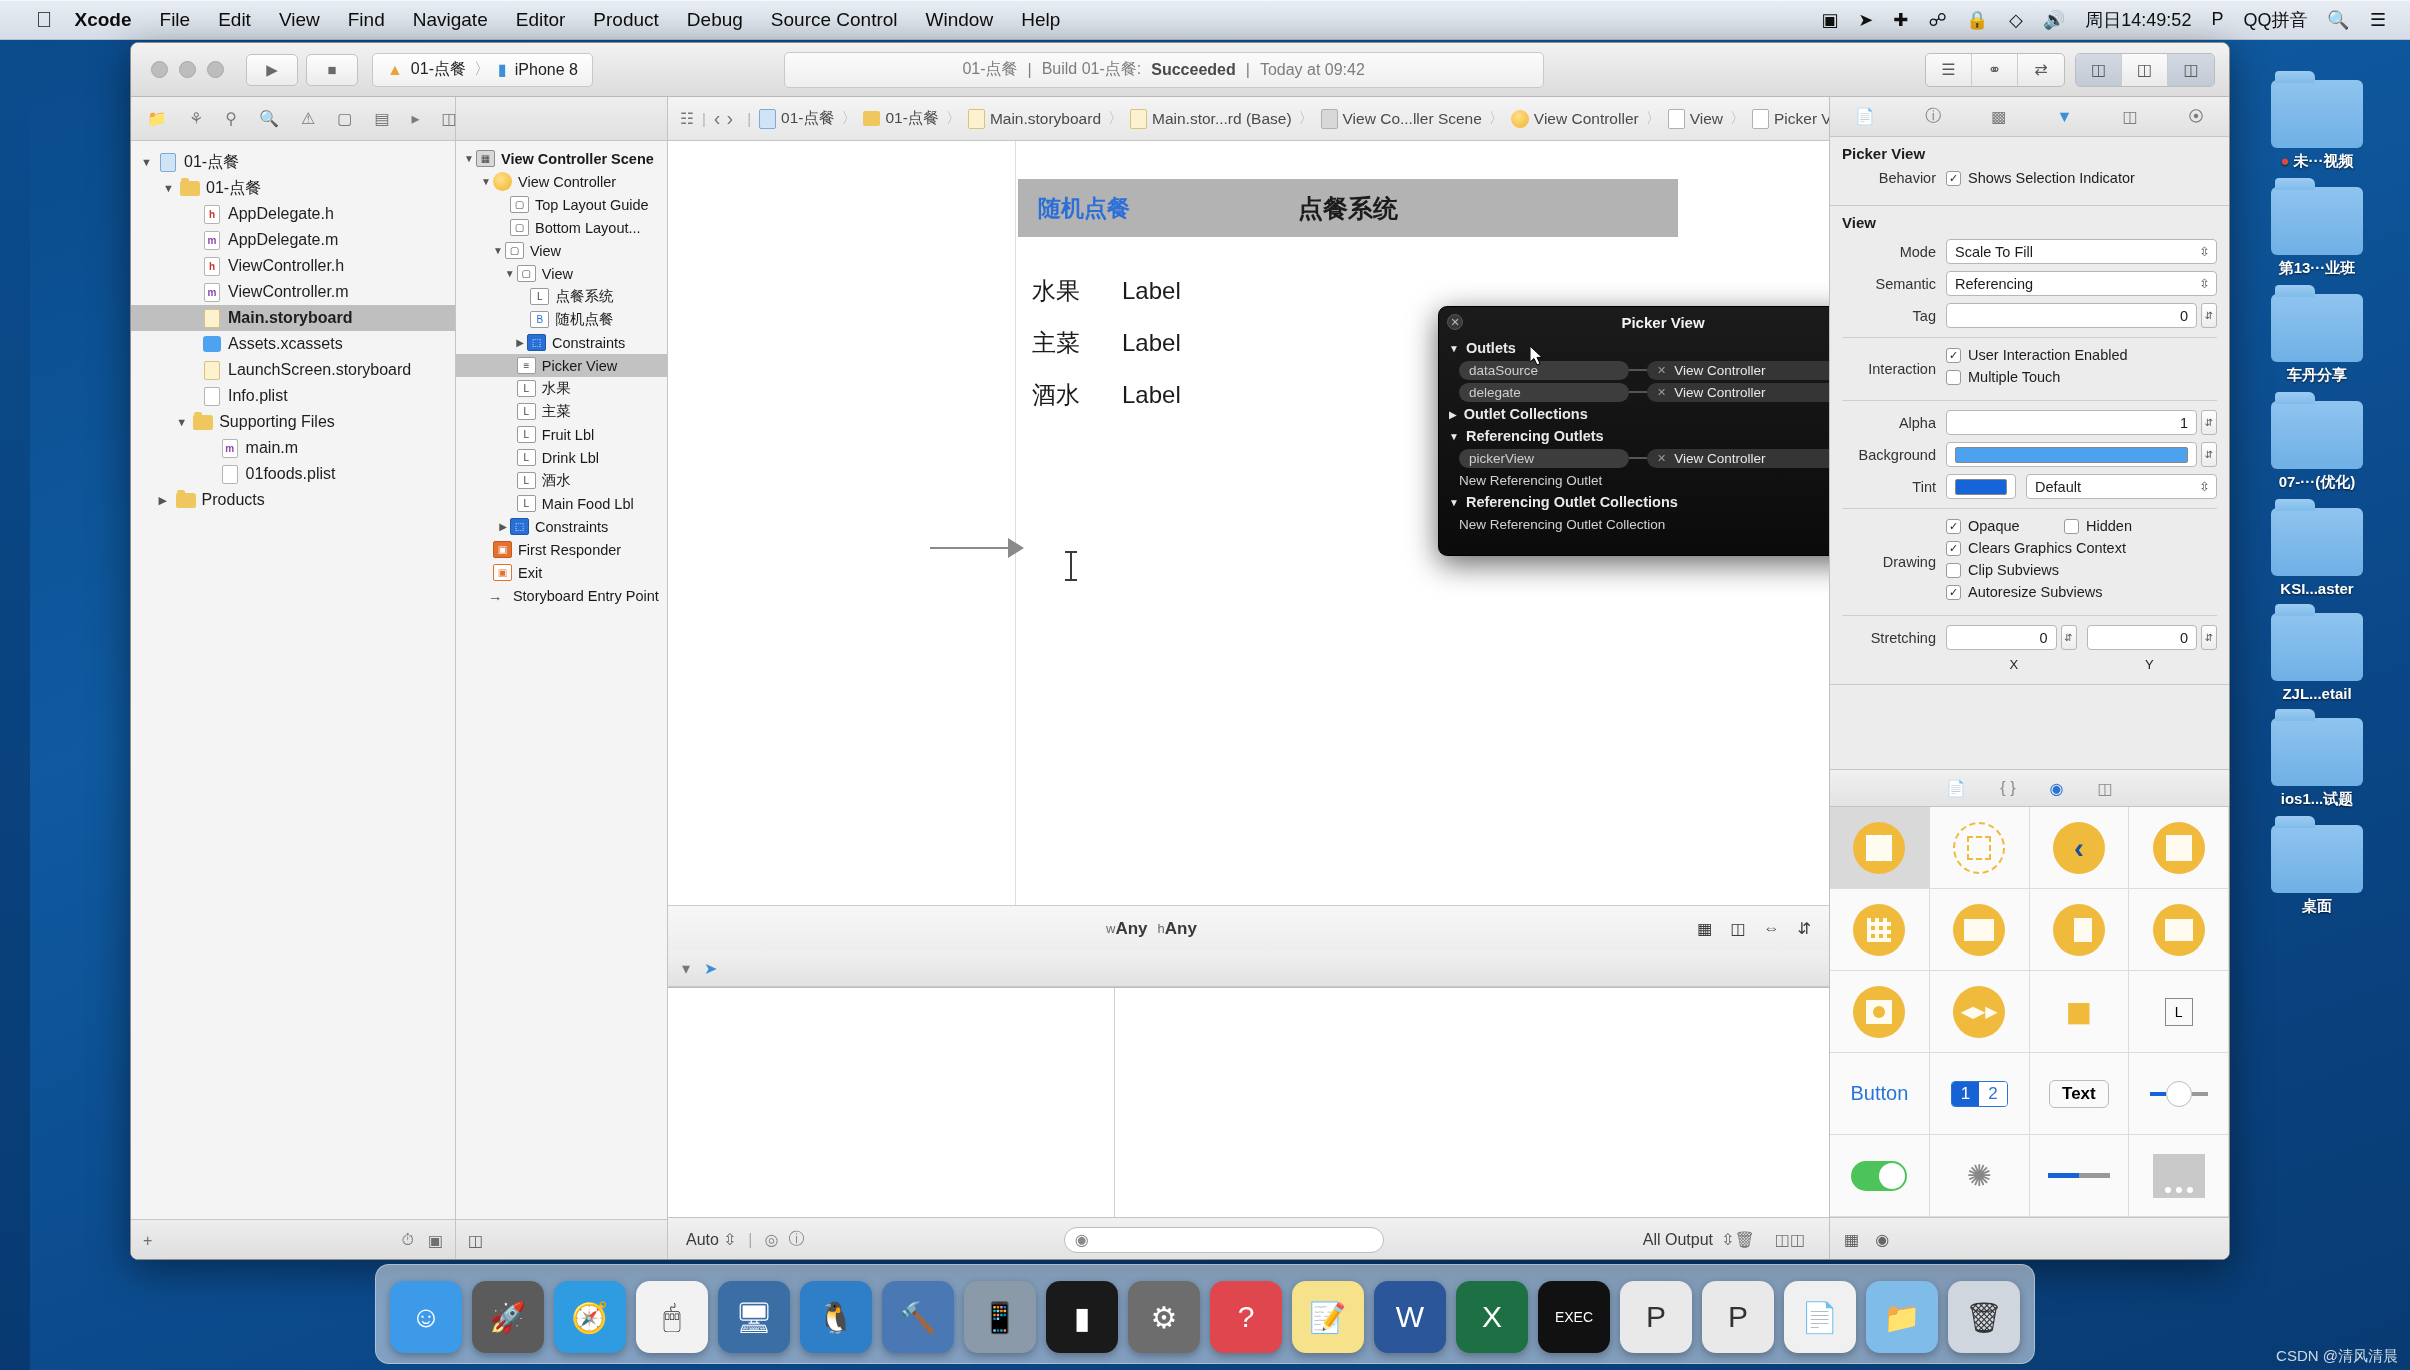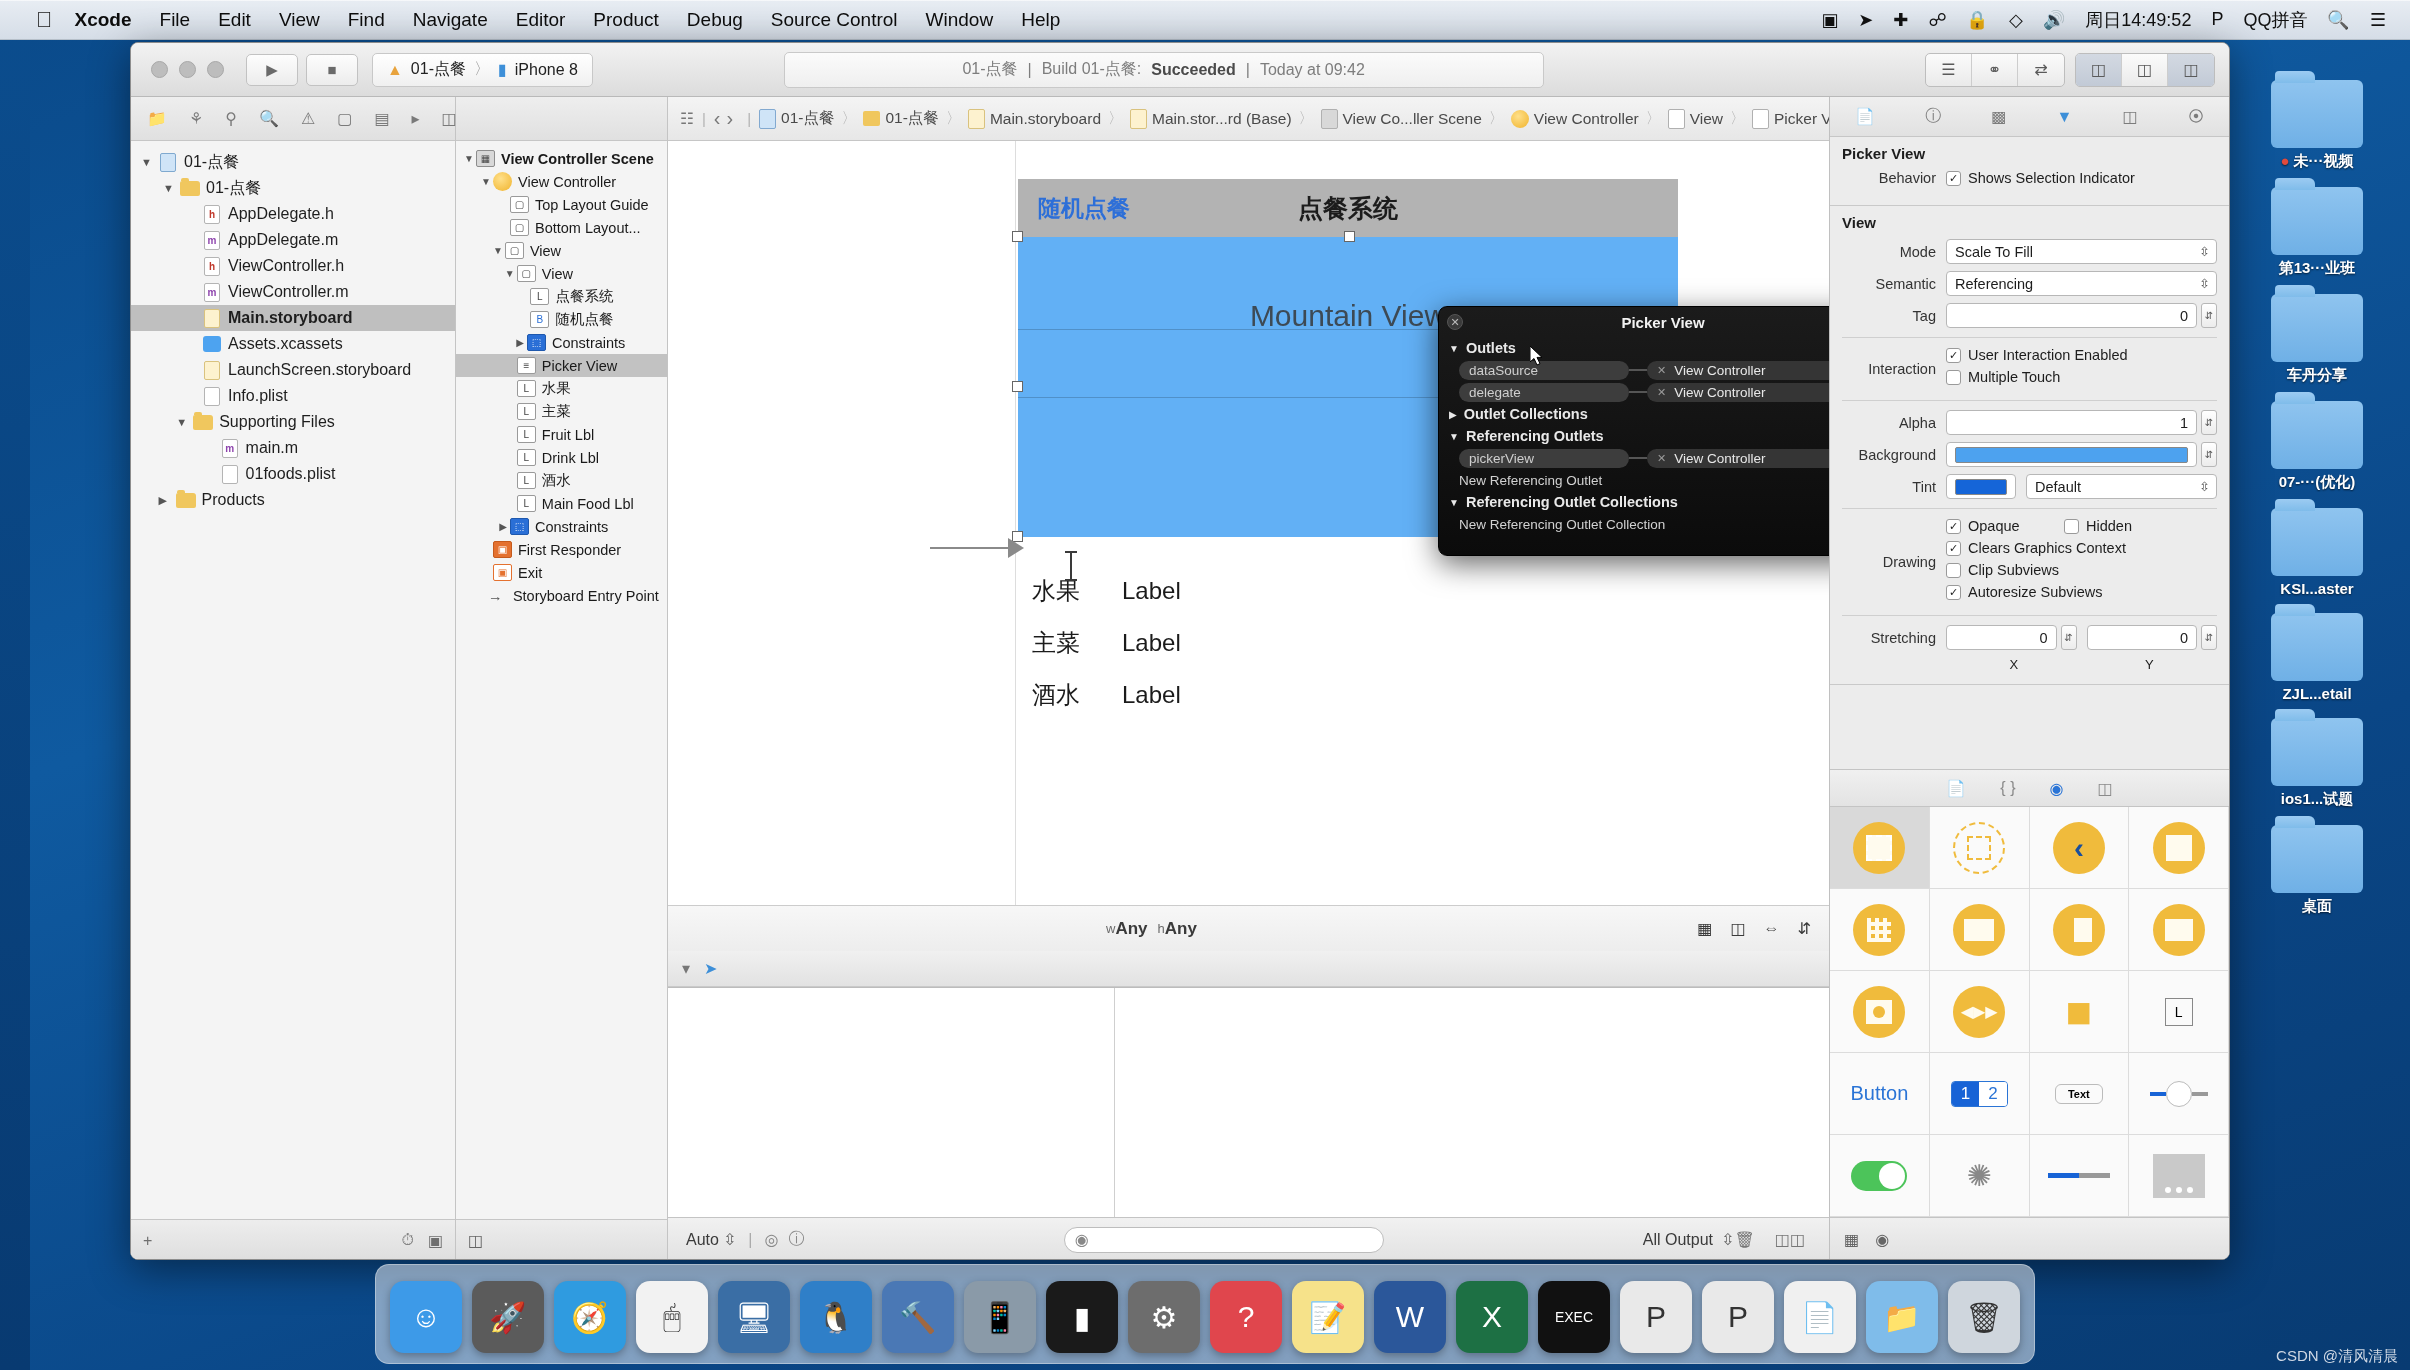--- a/index.html
+++ b/index.html
@@ -672,29 +672,20 @@
 
         <div class="canvas-wrap">
           <div class="canvas-left-pane"></div>
 
           <div class="phone">
             <div class="phone-statusband"></div>
             <div class="phone-navbar">
               <span class="navbar-left">随机点餐</span>
               <span class="navbar-title">点餐系统</span>
             </div>
-            <div class="picker-area">
-              <div class="picker-line" style="top:92px;"></div>
-              <div class="picker-line" style="top:160px;"></div>
-              <div class="mountain">Mountain View</div>
-              <div class="sel-handle" style="left:-6px;top:-6px;"></div>
-              <div class="sel-handle" style="left:326px;top:-6px;"></div>
-              <div class="sel-handle" style="left:-6px;top:144px;"></div>
-              <div class="sel-handle" style="left:-6px;top:294px;"></div>
-            </div>
             <div class="labels-area" id="labelRows">
                 <div class="lrow">
                   <span class="cn">水果</span>
                   <span class="en">Label</span>
                 </div>
                 <div class="lrow">
                   <span class="cn">主菜</span>
                   <span class="en">Label</span>
                 </div>
                 <div class="lrow">
@@ -996,21 +987,21 @@
             <div class="lib-cell">
               <span style="color:#2a74d6;font-size:20px;">Button</span>
             </div>
             <div class="lib-cell">
               <span style="display:flex;border:1px solid #2a74d6;border-radius:4px;overflow:hidden;font-size:17px;">
                 <i style="background:#1763d6;color:#fff;padding:2px 9px;font-style:normal;">1</i>
                 <i style="background:#fff;color:#2a74d6;padding:2px 9px;font-style:normal;">2</i>
               </span>
             </div>
             <div class="lib-cell">
-              <span style="border:1px solid #bbb;border-radius:6px;padding:3px 12px;font-weight:bold;font-size:11px;">Text</span>
+              <span style="border:1px solid #bbb;border-radius:6px;padding:3px 12px;font-weight:bold;font-size:17px;">Text</span>
             </div>
             <div class="lib-cell">
               <span style="display:flex;align-items:center;">
                 <i style="width:16px;height:4px;background:#1763d6;display:block;"></i>
                 <i style="width:26px;height:26px;border-radius:50%;border:1px solid #bbb;background:#fff;display:block;"></i>
                 <i style="width:16px;height:4px;background:#999;display:block;"></i>
               </span>
             </div>
             <div class="lib-cell">
               <span style="width:56px;height:30px;border-radius:15px;background:#4cc45a;display:flex;align-items:center;justify-content:flex-end;padding:2px;">

